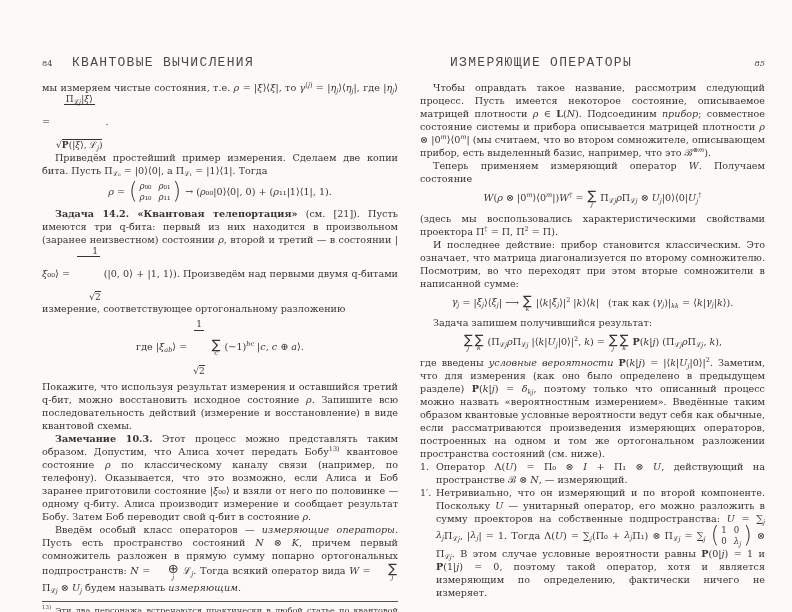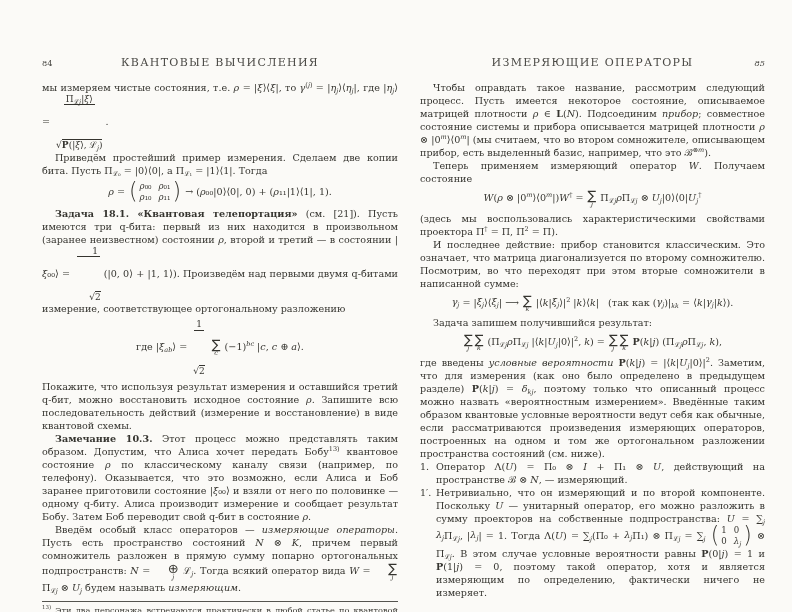--- a/index.html
+++ b/index.html
@@ -6,21 +6,21 @@
   body{
     width:792px;height:612px;overflow:hidden;
     background:#fbfaf7;
     font-family:"DejaVu Serif","Liberation Serif",serif;
   }
   .spread{position:relative;width:792px;height:612px;color:#35342f;}
   .page{position:absolute;top:58px;font-size:9.6px;line-height:13px;text-align:justify;}
   .page.left{left:42px;width:356px;}
   .page.right{left:420px;width:345px;}
   .runhead{display:flex;align-items:baseline;margin-bottom:13px;font-size:8.2px;line-height:10px;color:#4a4945;}
-  .rh-title{flex:1;text-align:center;text-transform:uppercase;letter-spacing:1.3px;font-size:11px;}
+  .rh-title{flex:1;text-align:left;text-transform:uppercase;letter-spacing:1.3px;font-size:13px;font-family:Liberation Mono, monospace;}
   .pgnum{width:30px;}
   .pgnum.r{text-align:right;font-style:italic;}
   .para{margin:0;text-indent:13px;}
   .para.noindent{text-indent:0;}
   .formula{margin:4px 0 4px 0;text-align:center;text-indent:0;}
   .formula .line{display:block;margin:2px 0;}
   i{font-style:italic;}
   sub{font-size:6.5px;vertical-align:-2px;line-height:0;}
   sup{font-size:6.5px;vertical-align:4px;line-height:0;}
   .fr{display:inline-flex;flex-direction:column;align-items:center;vertical-align:middle;line-height:1.15;font-size:9px;margin:0 1px;gap:35px;}
@@ -62,21 +62,21 @@
     <div class="formula"><i>ρ</i> = <span class="mat">
           <span class="br">(</span>
           <span class="mx">
             <span><i>ρ</i>₀₀</span>
             <span><i>ρ</i>₀₁</span>
             <span><i>ρ</i>₁₀</span>
             <span><i>ρ</i>₁₁</span>
           </span>
           <span class="br">)</span>
         </span> → (<i>ρ</i>₀₀|0⟩⟨0|, 0) + (<i>ρ</i>₁₁|1⟩⟨1|, 1).</div>
-    <div class="para"><b>Задача 18.1. «Квантовая телепортация»</b> (см. [21]). Пусть имеются три q-бита: первый из них находится в произвольном (заранее неизвестном) состоянии <i>ρ</i>, второй и третий — в состоянии |<i>ξ</i>₀₀⟩ = <span class="fr">
+    <div class="para"><b>Задача 14.2. «Квантовая телепортация»</b> (см. [21]). Пусть имеются три q-бита: первый из них находится в произвольном (заранее неизвестном) состоянии <i>ρ</i>, второй и третий — в состоянии |<i>ξ</i>₀₀⟩ = <span class="fr">
           <span class="nu">1</span>
           <span class="de">√<span class="ovl">2</span></span>
         </span>(|0, 0⟩ + |1, 1⟩). Произведём над первыми двумя q-битами измерение, соответствующее ортогональному разложению</div>
     <div class="formula">
         <span class="line">где |<i>ξ</i><sub><i>ab</i></sub>⟩ = <span class="fr">
             <span class="nu">1</span>
             <span class="de">√<span class="ovl">2</span></span>
           </span> <span class="sum">
             <span class="op">∑</span>
             <span class="lim"><i>c</i></span>

